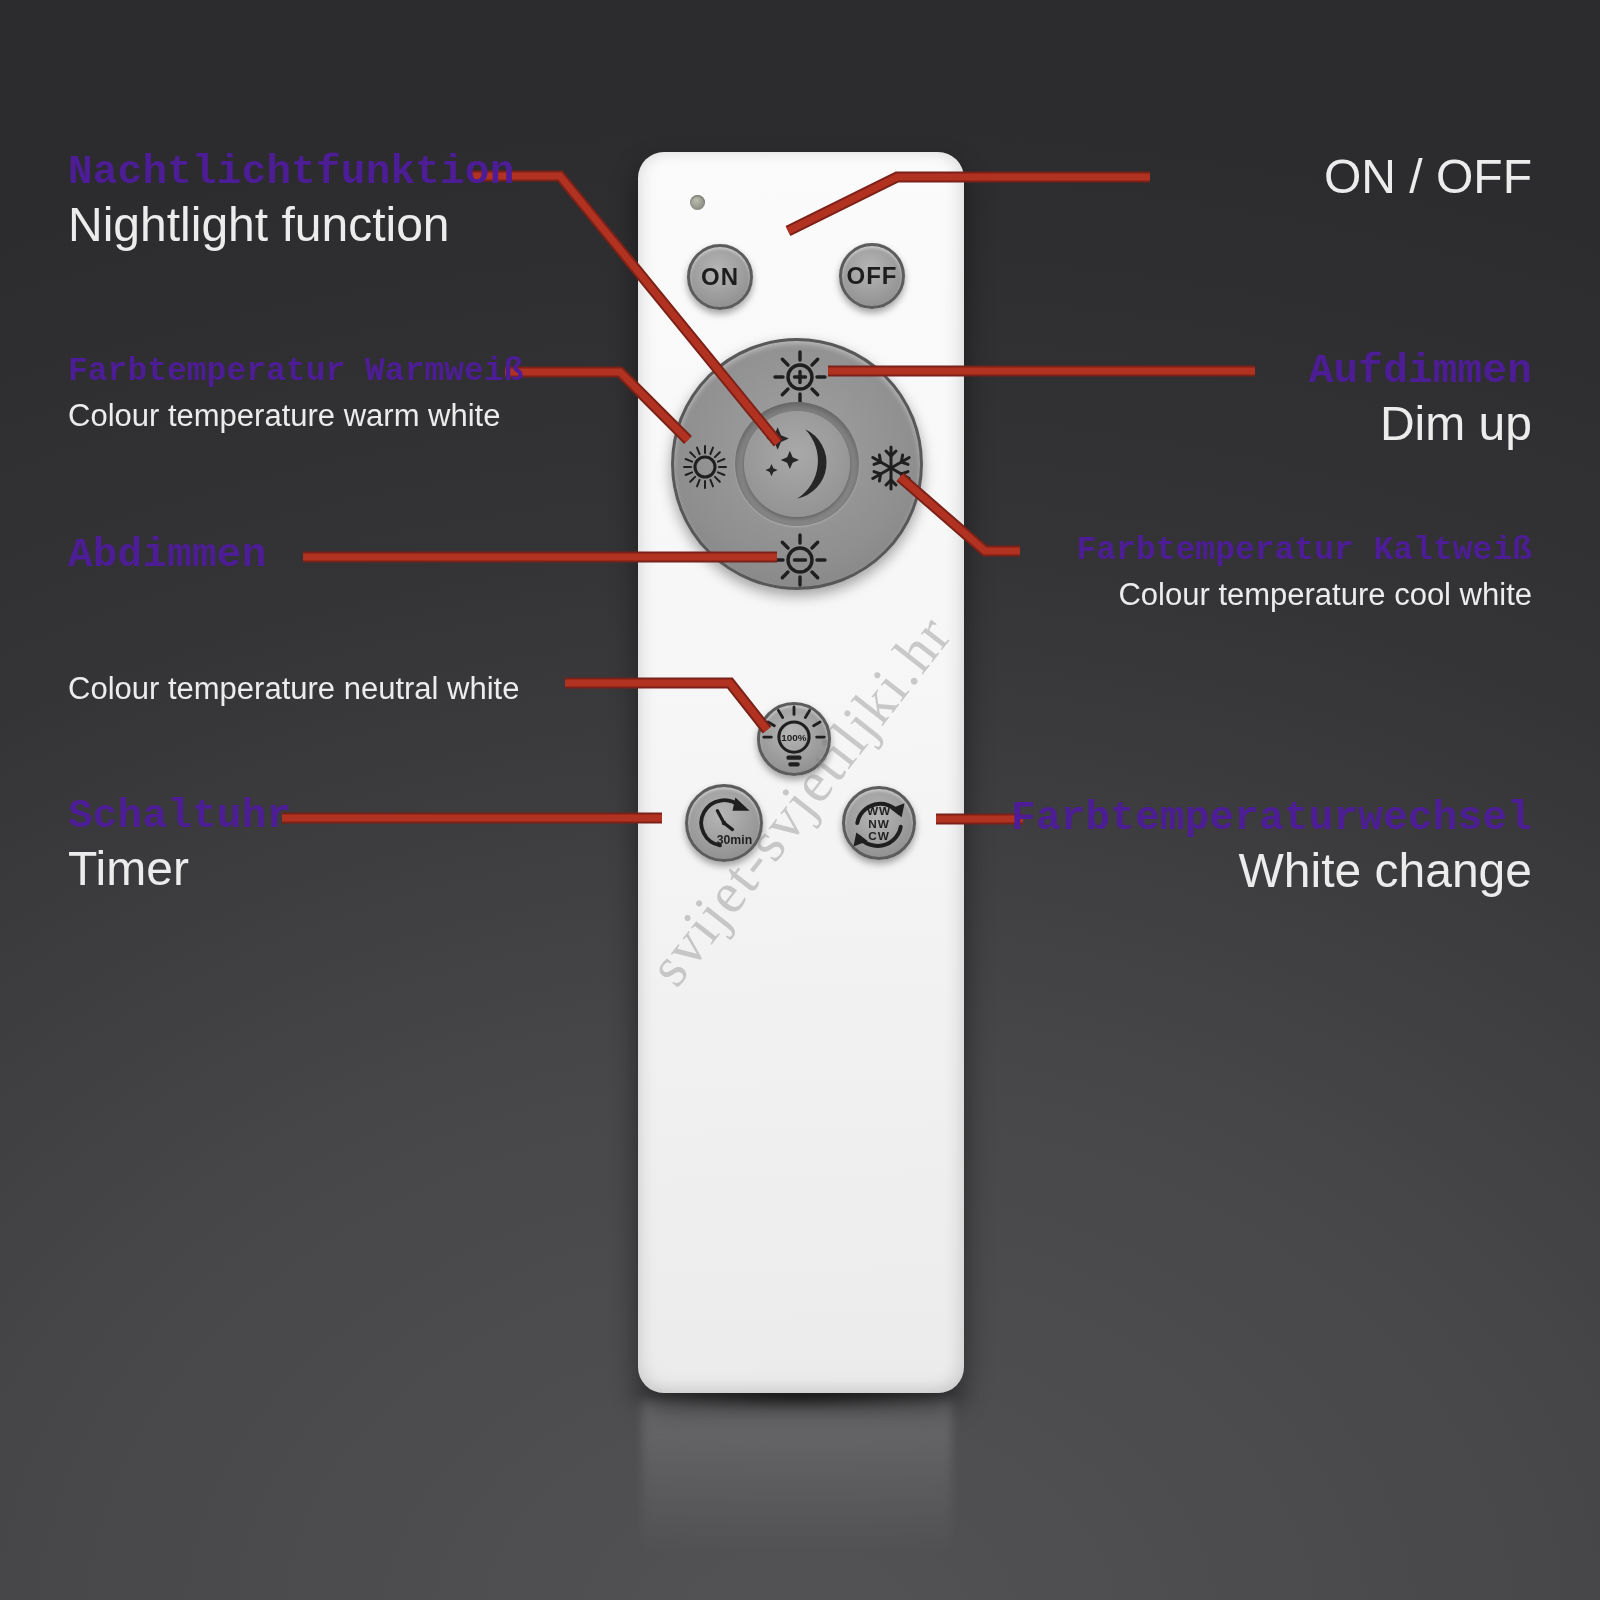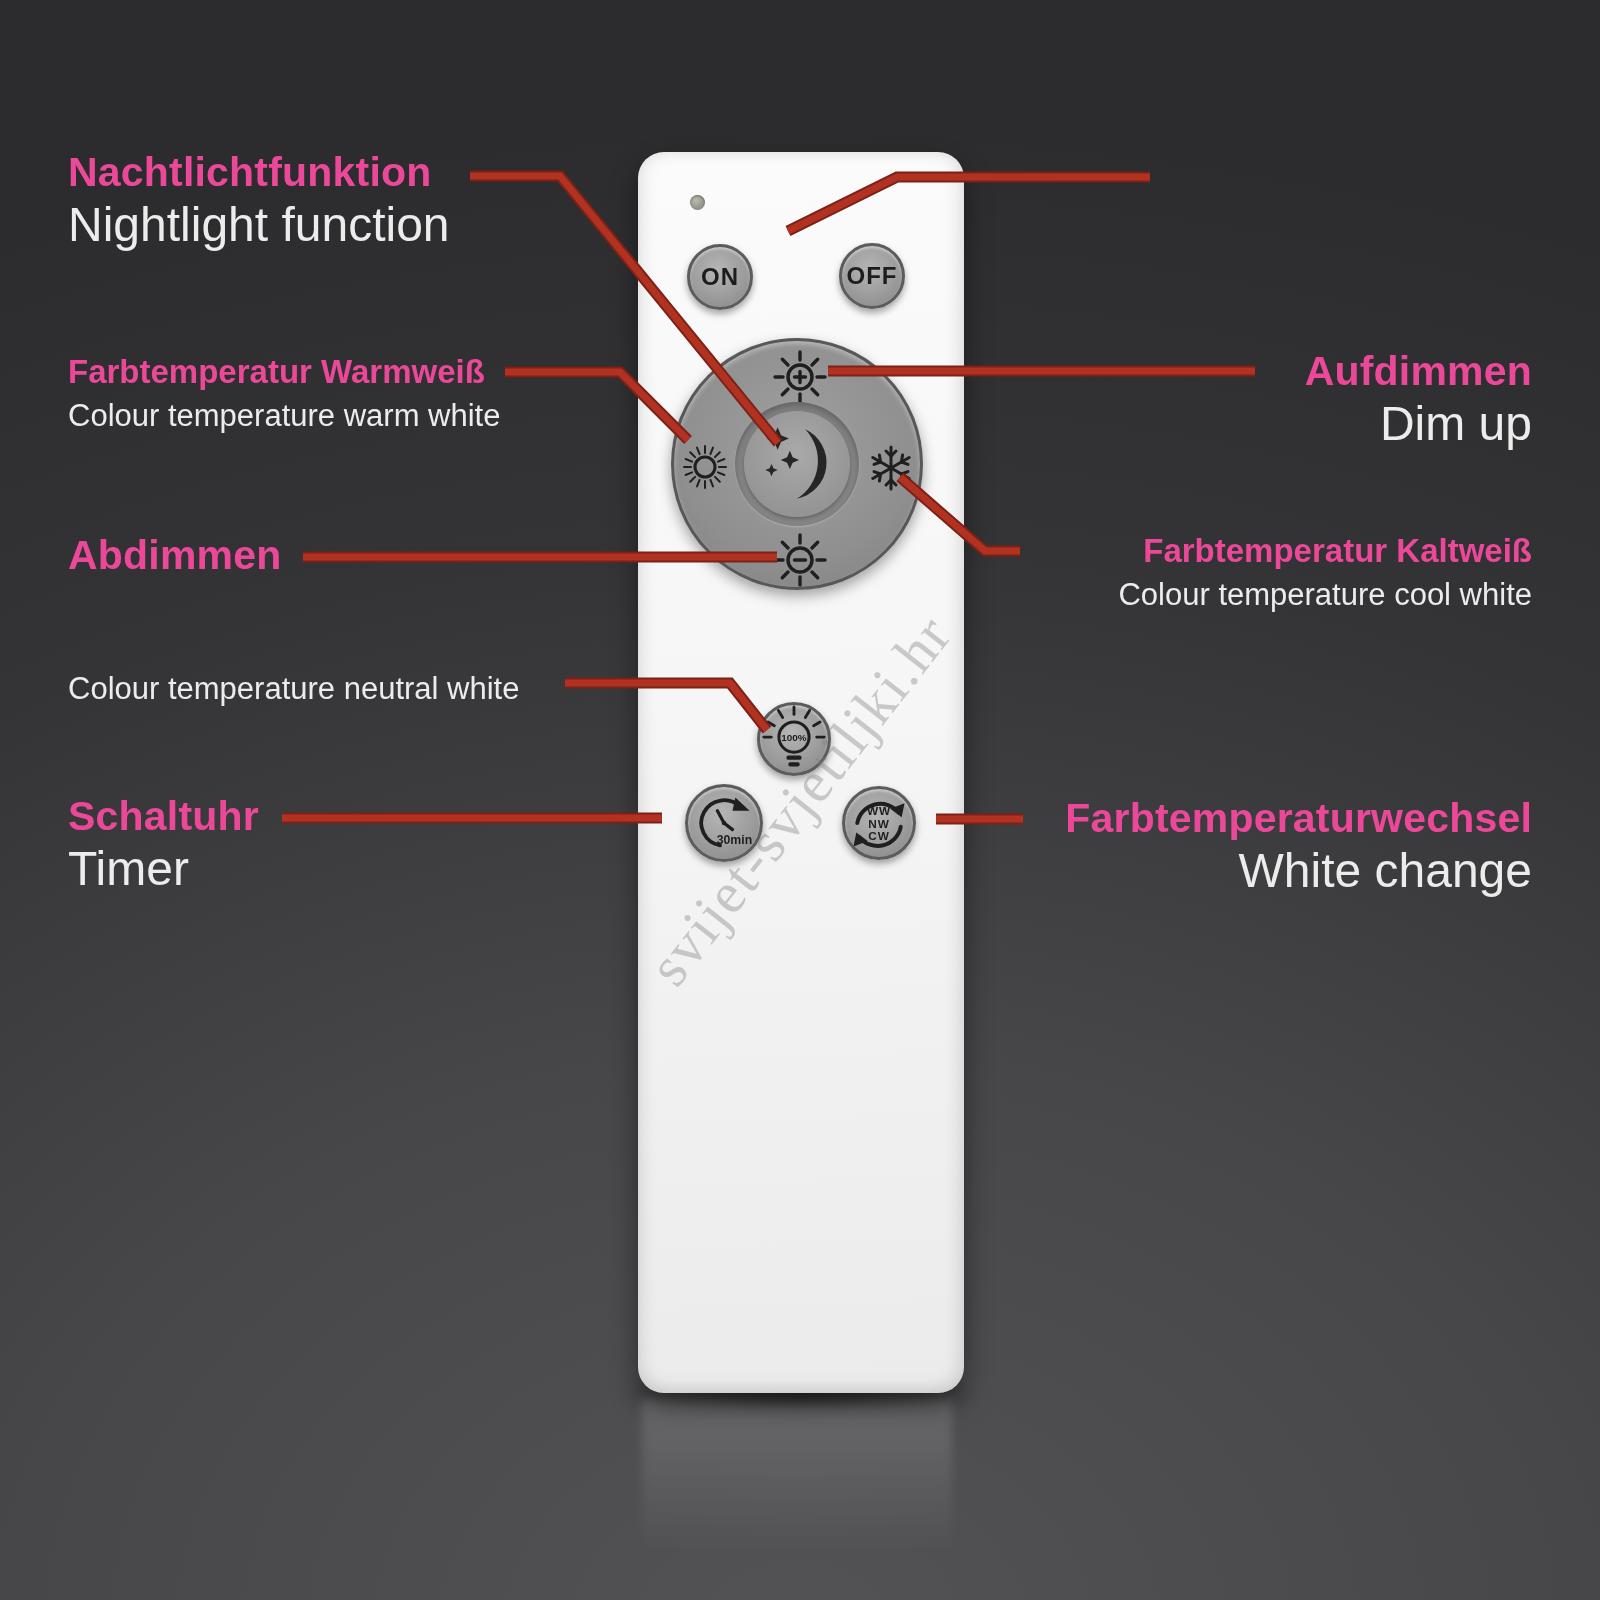--- a/index.html
+++ b/index.html
@@ -7,21 +7,21 @@
     width:1600px;height:1600px;position:relative;overflow:hidden;
     background:
       radial-gradient(130% 95% at 50% 102%, #535254 0%, #474649 38%, #343336 72%, #2c2b2d 100%);
     font-family:"Liberation Sans", sans-serif;
     -webkit-font-smoothing:antialiased;
   }
   
   .label{position:absolute;z-index:50;}
   .label.left{left:68px;text-align:left;width:600px;}
   .label.right{right:68px;text-align:right;width:600px;}
-  .label .t{color:#ec4899;font-weight:700;}
+  .label .t{color:#4c1d95;font-weight:700;font-family:Liberation Mono, monospace;}
   .label .s{color:#ececec;font-weight:400;margin-top:8px;}
   .t.big{font-size:41px;line-height:48px;letter-spacing:.2px;}
   .s.big{font-size:48px;line-height:42px;}
   .t.med{font-size:33px;line-height:38px;}
   .s.med{font-size:31px;line-height:34px;}
 
   
   .remote{
     position:absolute;left:638px;top:152px;width:318px;height:1241px;z-index:10;
     background:linear-gradient(178deg,#fbfbfb 0%,#f6f6f6 45%,#ebebeb 100%);
@@ -108,20 +108,21 @@
 </div>
 <div class="label left" style="top:664px">
   <div class="s med">Colour temperature neutral white</div>
 </div>
 <div class="label left" style="top:792px">
   <div class="t big">Schaltuhr</div>
   <div class="s big">Timer</div>
 </div>
 
 <div class="label right" style="top:148px">
+  <div class="s big">ON / OFF</div>
 </div>
 <div class="label right" style="top:347px">
   <div class="t big">Aufdimmen</div>
   <div class="s big">Dim up</div>
 </div>
 <div class="label right" style="top:532px">
   <div class="t med">Farbtemperatur Kaltweiß</div>
   <div class="s med">Colour temperature cool white</div>
 </div>
 <div class="label right" style="top:794px">

